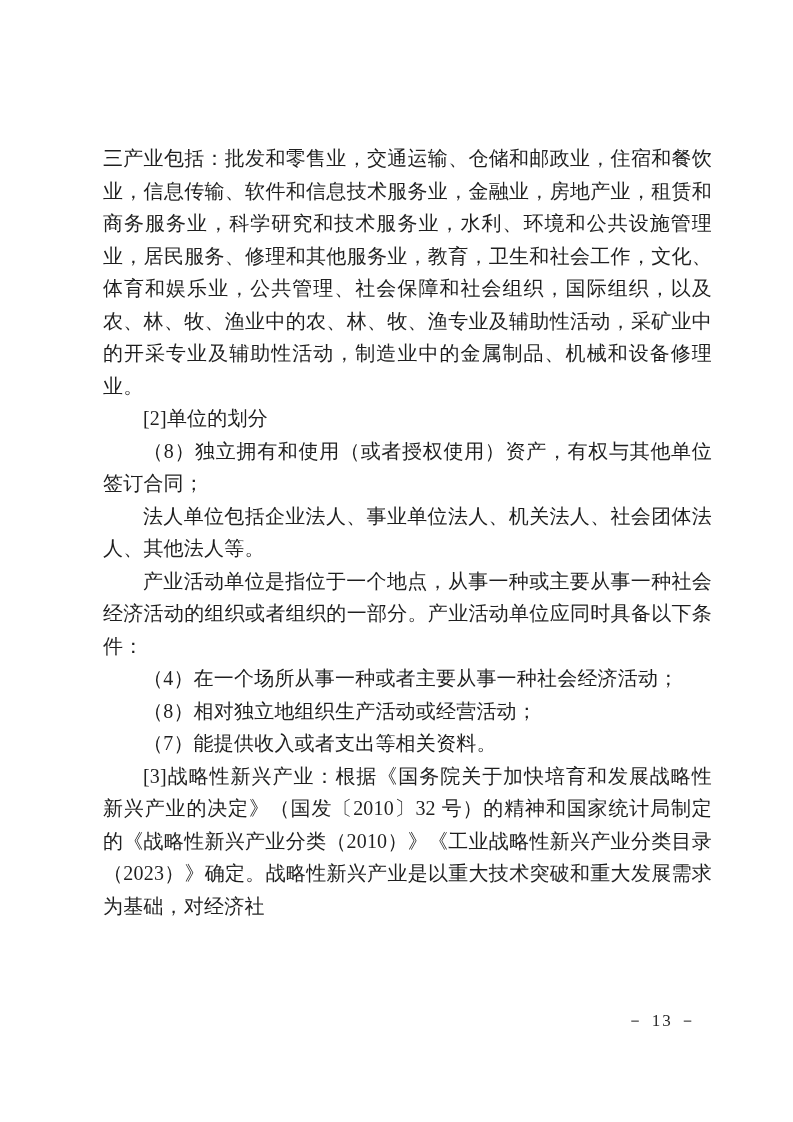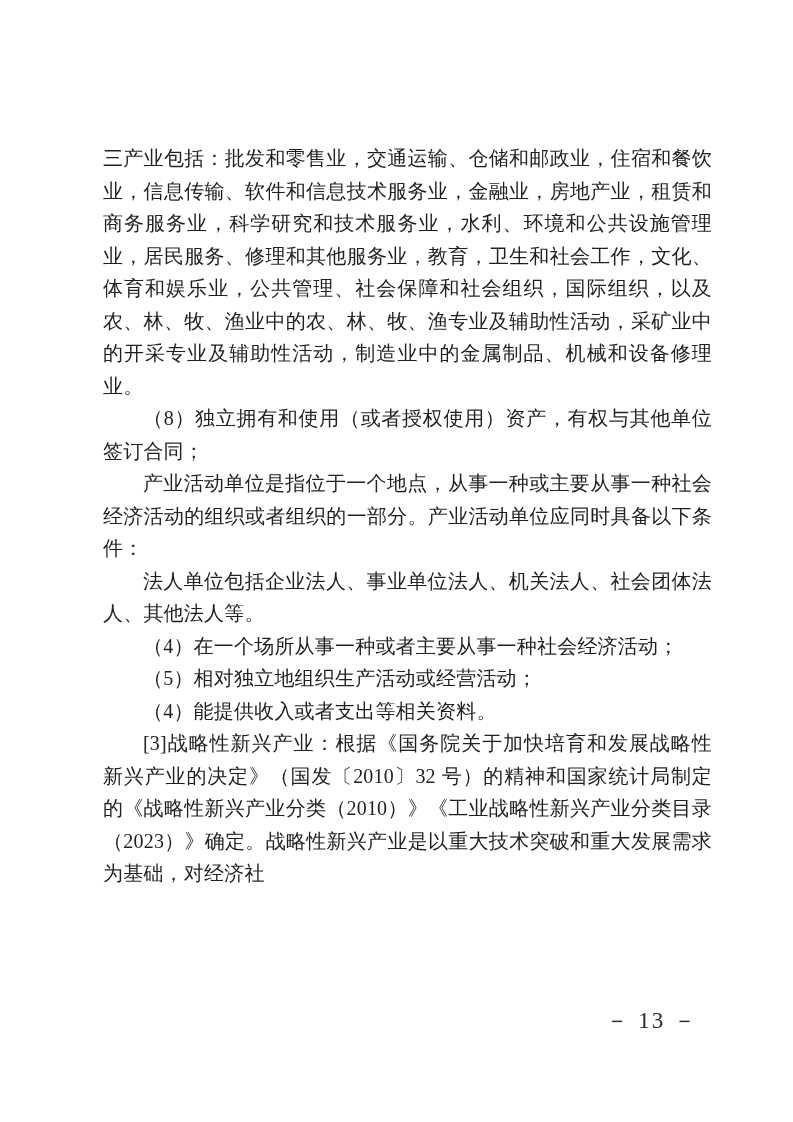--- a/index.html
+++ b/index.html
@@ -35,35 +35,36 @@
   .para.indent {
     text-indent: 2em;
   }
   .footer {
     position: absolute;
     top: 1010px;
     right: 95px;
     width: 120px;
     text-align: right;
     color: #2a2a2a;
-    font-size: 23px;
+    font-size: 17px;
     line-height: 22px;
     letter-spacing: 2px;
   }
 </style>
 </head>
 <body>
 
 <div class="page">
   <div class="text-block">
     <p class="para">三产业包括：批发和零售业，交通运输、仓储和邮政业，住宿和餐饮业，信息传输、软件和信息技术服务业，金融业，房地产业，租赁和商务服务业，科学研究和技术服务业，水利、环境和公共设施管理业，居民服务、修理和其他服务业，教育，卫生和社会工作，文化、体育和娱乐业，公共管理、社会保障和社会组织，国际组织，以及农、林、牧、渔业中的农、林、牧、渔专业及辅助性活动，采矿业中的开采专业及辅助性活动，制造业中的金属制品、机械和设备修理业。</p>
+    <p class="para indent">[2]单位的划分</p>
     <p class="para indent">（8）独立拥有和使用（或者授权使用）资产，有权与其他单位签订合同；</p>
+    <p class="para indent">法人单位包括企业法人、事业单位法人、机关法人、社会团体法人、其他法人等。</p>
     <p class="para indent">产业活动单位是指位于一个地点，从事一种或主要从事一种社会经济活动的组织或者组织的一部分。产业活动单位应同时具备以下条件：</p>
-    <p class="para indent">法人单位包括企业法人、事业单位法人、机关法人、社会团体法人、其他法人等。</p>
     <p class="para indent">（4）在一个场所从事一种或者主要从事一种社会经济活动；</p>
-    <p class="para indent">（5）相对独立地组织生产活动或经营活动；</p>
-    <p class="para indent">（4）能提供收入或者支出等相关资料。</p>
+    <p class="para indent">（8）相对独立地组织生产活动或经营活动；</p>
+    <p class="para indent">（7）能提供收入或者支出等相关资料。</p>
     <p class="para indent">[3]战略性新兴产业：根据《国务院关于加快培育和发展战略性新兴产业的决定》（国发〔2010〕32 号）的精神和国家统计局制定的《战略性新兴产业分类（2010）》《工业战略性新兴产业分类目录（2023）》确定。战略性新兴产业是以重大技术突破和重大发展需求为基础，对经济社</p>
   </div>
   <div class="footer">
     <span>－ 13 －</span>
   </div>
 </div>
 
 </body></html>

